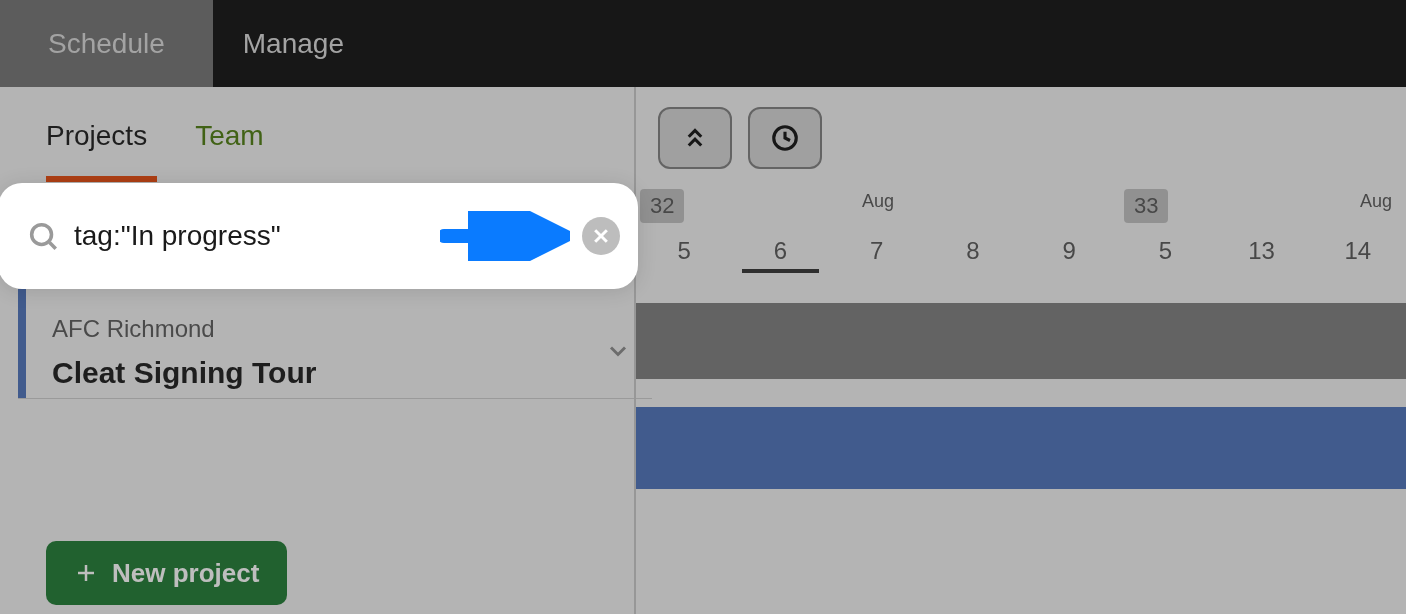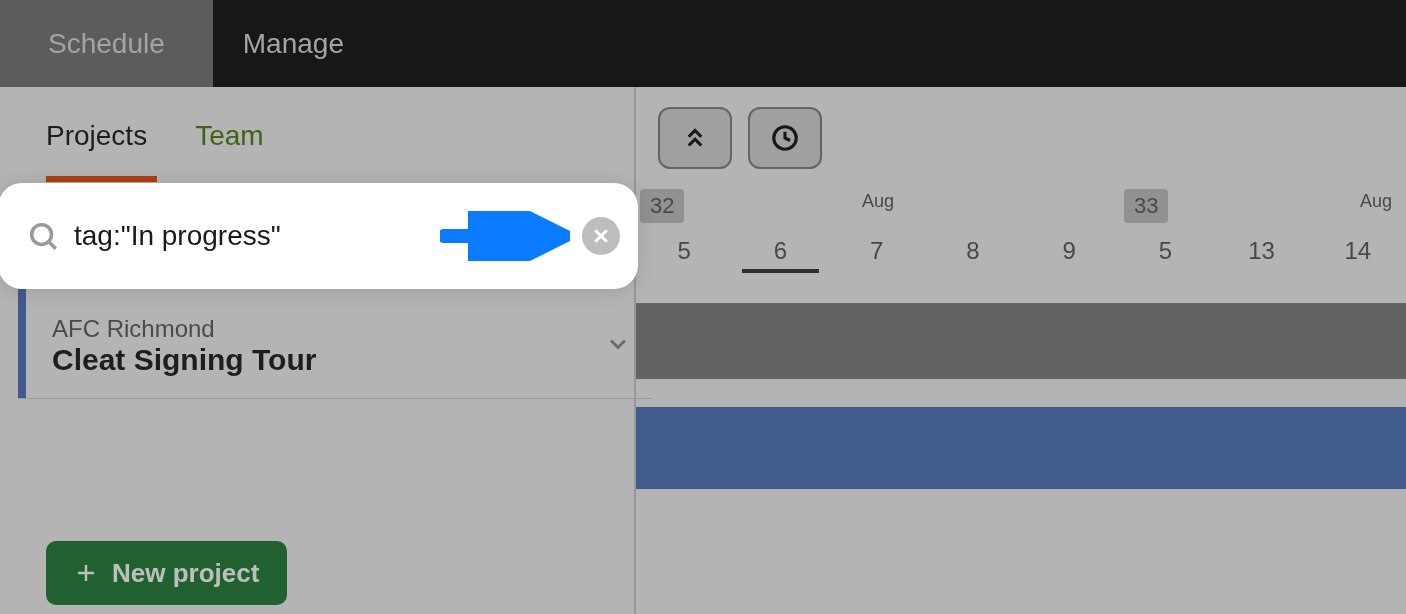--- a/index.html
+++ b/index.html
@@ -31,21 +31,21 @@
   .arrow-annot { margin-right: 12px; display:flex; align-items:center; }
   .clear-btn { margin-right: 18px; width: 38px; height: 38px; border-radius: 50%; background: #bdbdbd; display: flex; align-items: center; justify-content: center; cursor: pointer; }
   .clear-btn svg { display:block; }
 
   
   .rows { position: absolute; left: 0; top: 202px; width: 634px; }
   .row { position: relative; width: 634px; border-top: 1px solid #ccc; border-bottom: 1px solid #ccc; }
   .row .accent { position: absolute; left: 0; top: 0; bottom: 0; width: 8px; }
   .row .inner { padding: 26px 20px 26px 34px; display:flex; align-items:center; justify-content:space-between; }
   .row .titles { display:flex; flex-direction:column; }
-  .row .subtitle { font-size: 24px; color: #5a5a5a; font-weight: 500; margin-bottom: 0; }
+  .row .subtitle { font-size: 24px; color: #5a5a5a; font-weight: 500; margin-bottom: 13px; }
   .row .title { font-size: 30px; font-weight: 700; color: #1a1a1a; }
   .row .chev { color: #8a8a8a; }
   .row1 { height: 104px; }
   .row1 .accent { background: #111; }
   .row2 { height: 110px; border-top: none; }
   .row2 .accent { background: #4d72b9; }
 
   
   .newproj { position: absolute; left: 28px; top: 454px; height: 64px; padding: 0 28px; background: #1f7a33; color: #fff; border-radius: 10px; display: flex; align-items: center; font-size: 26px; font-weight: 600; cursor: pointer; gap: 14px; }
 

